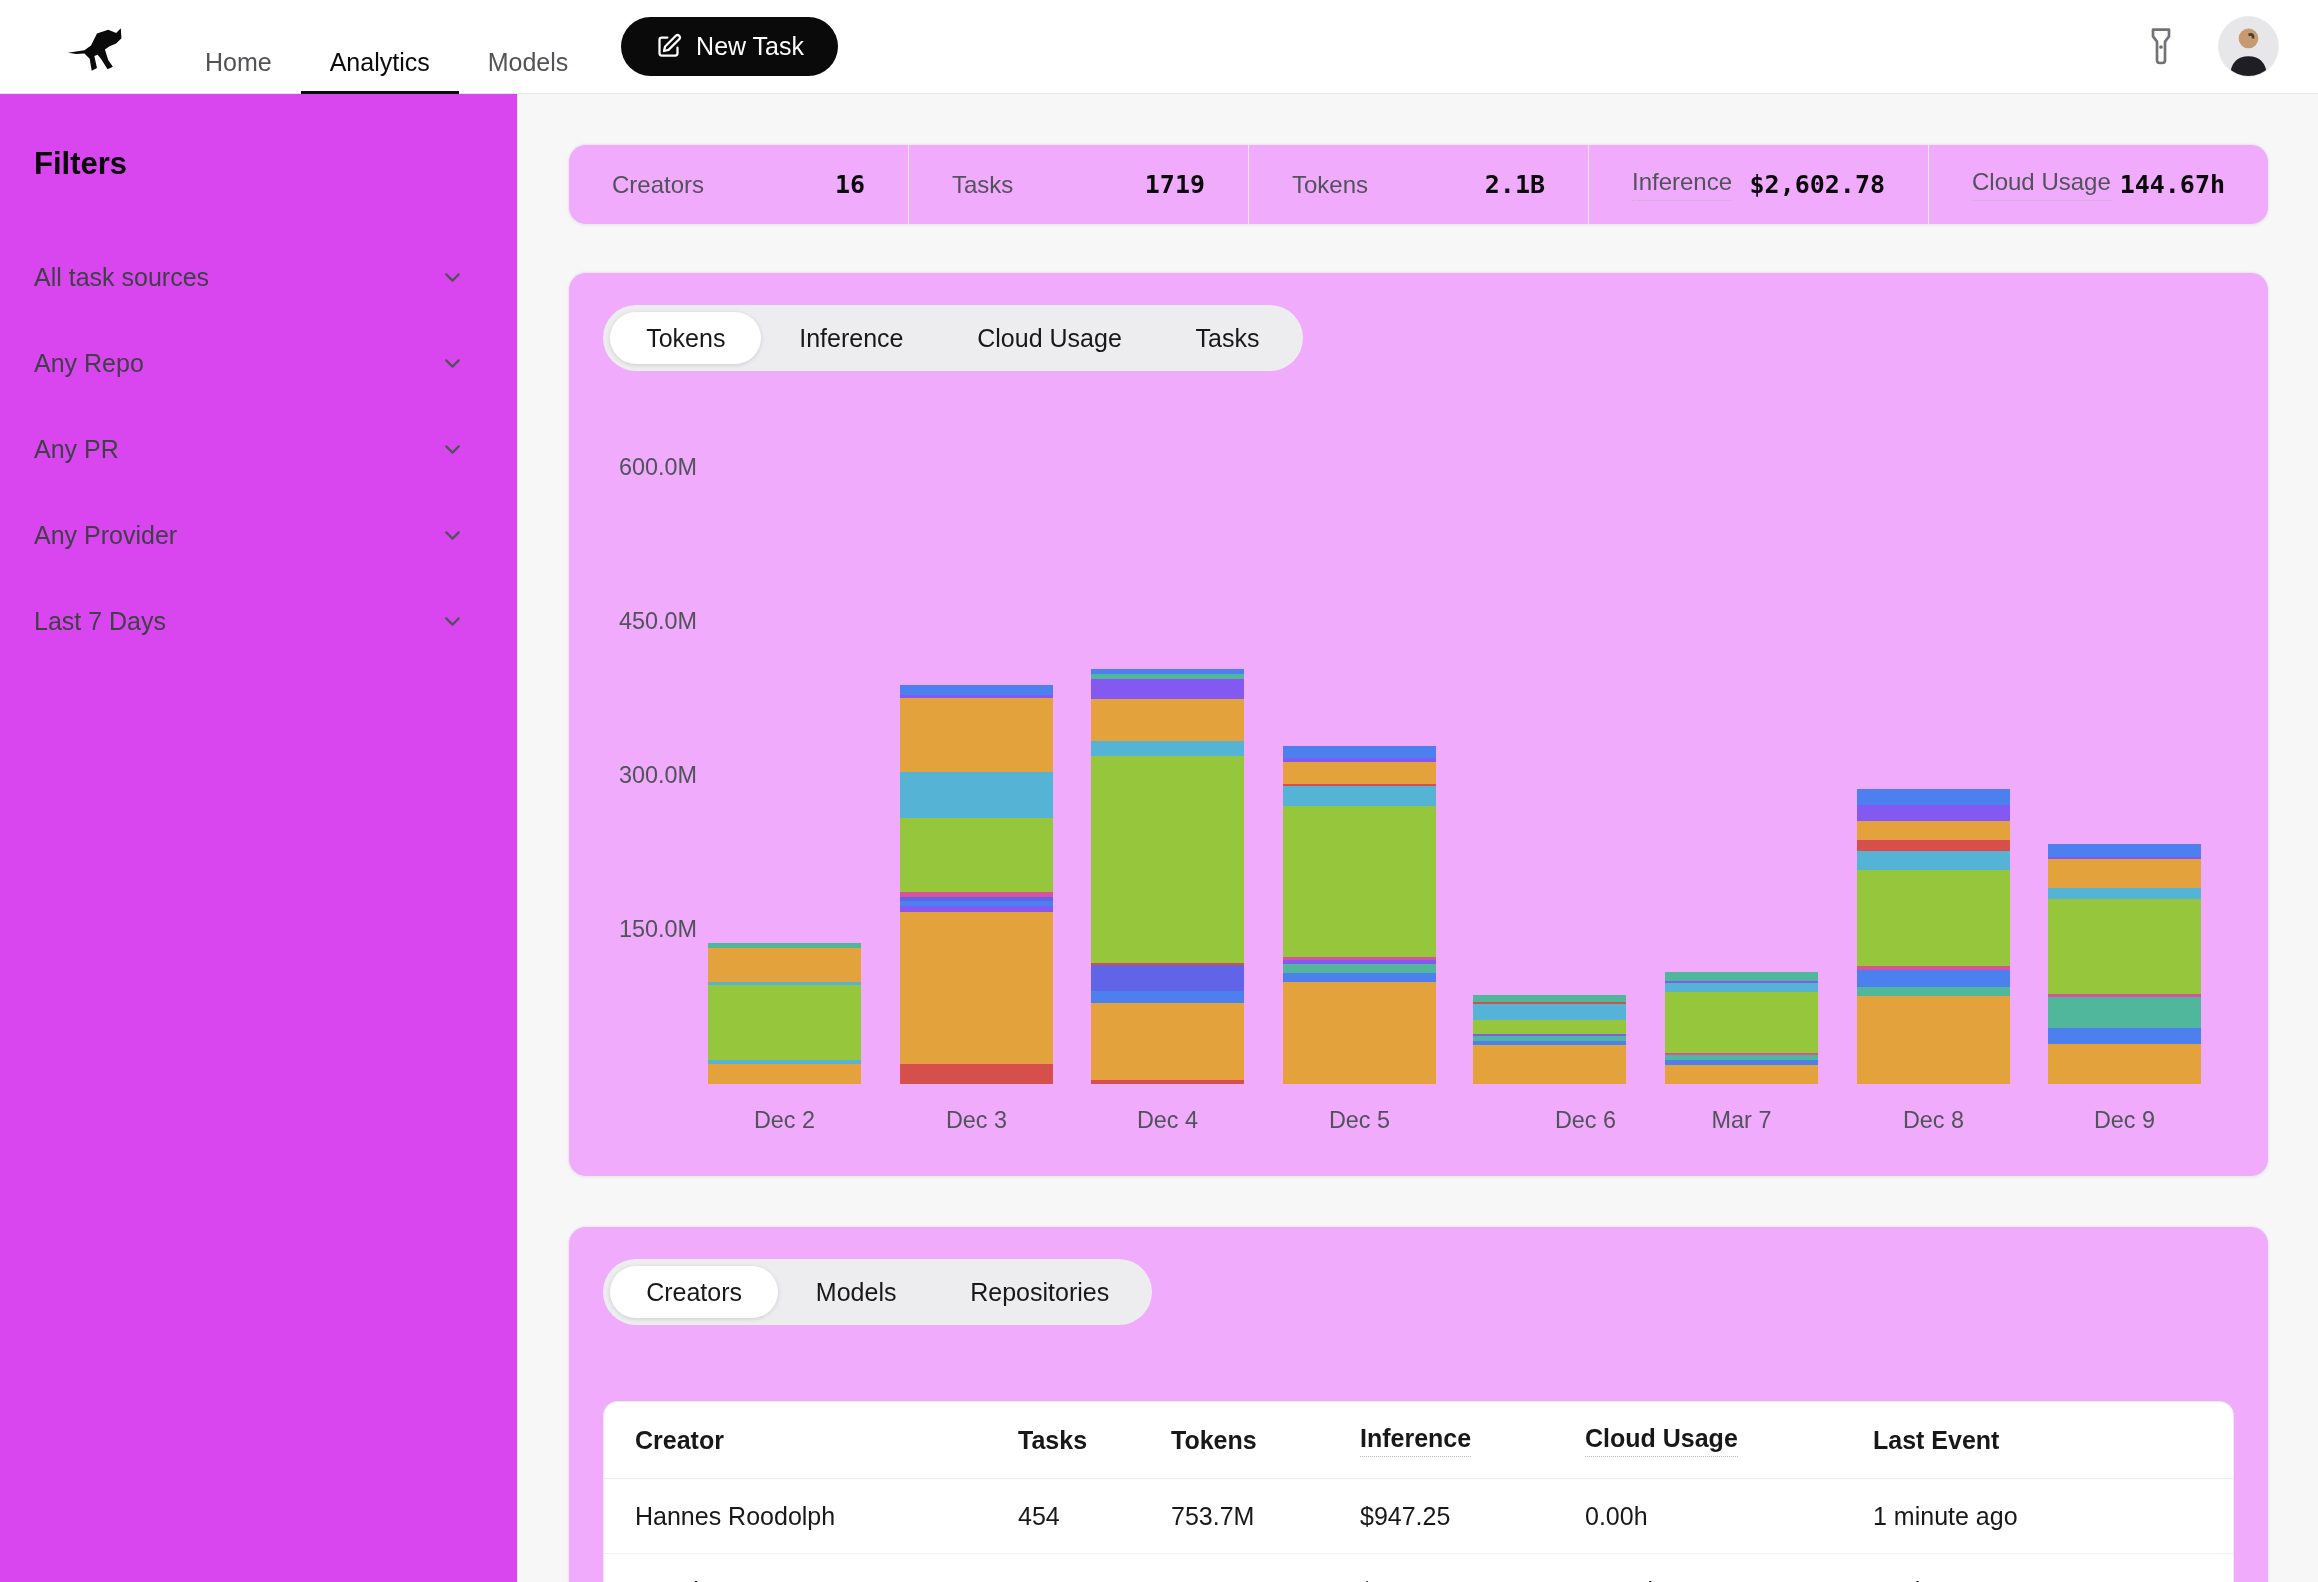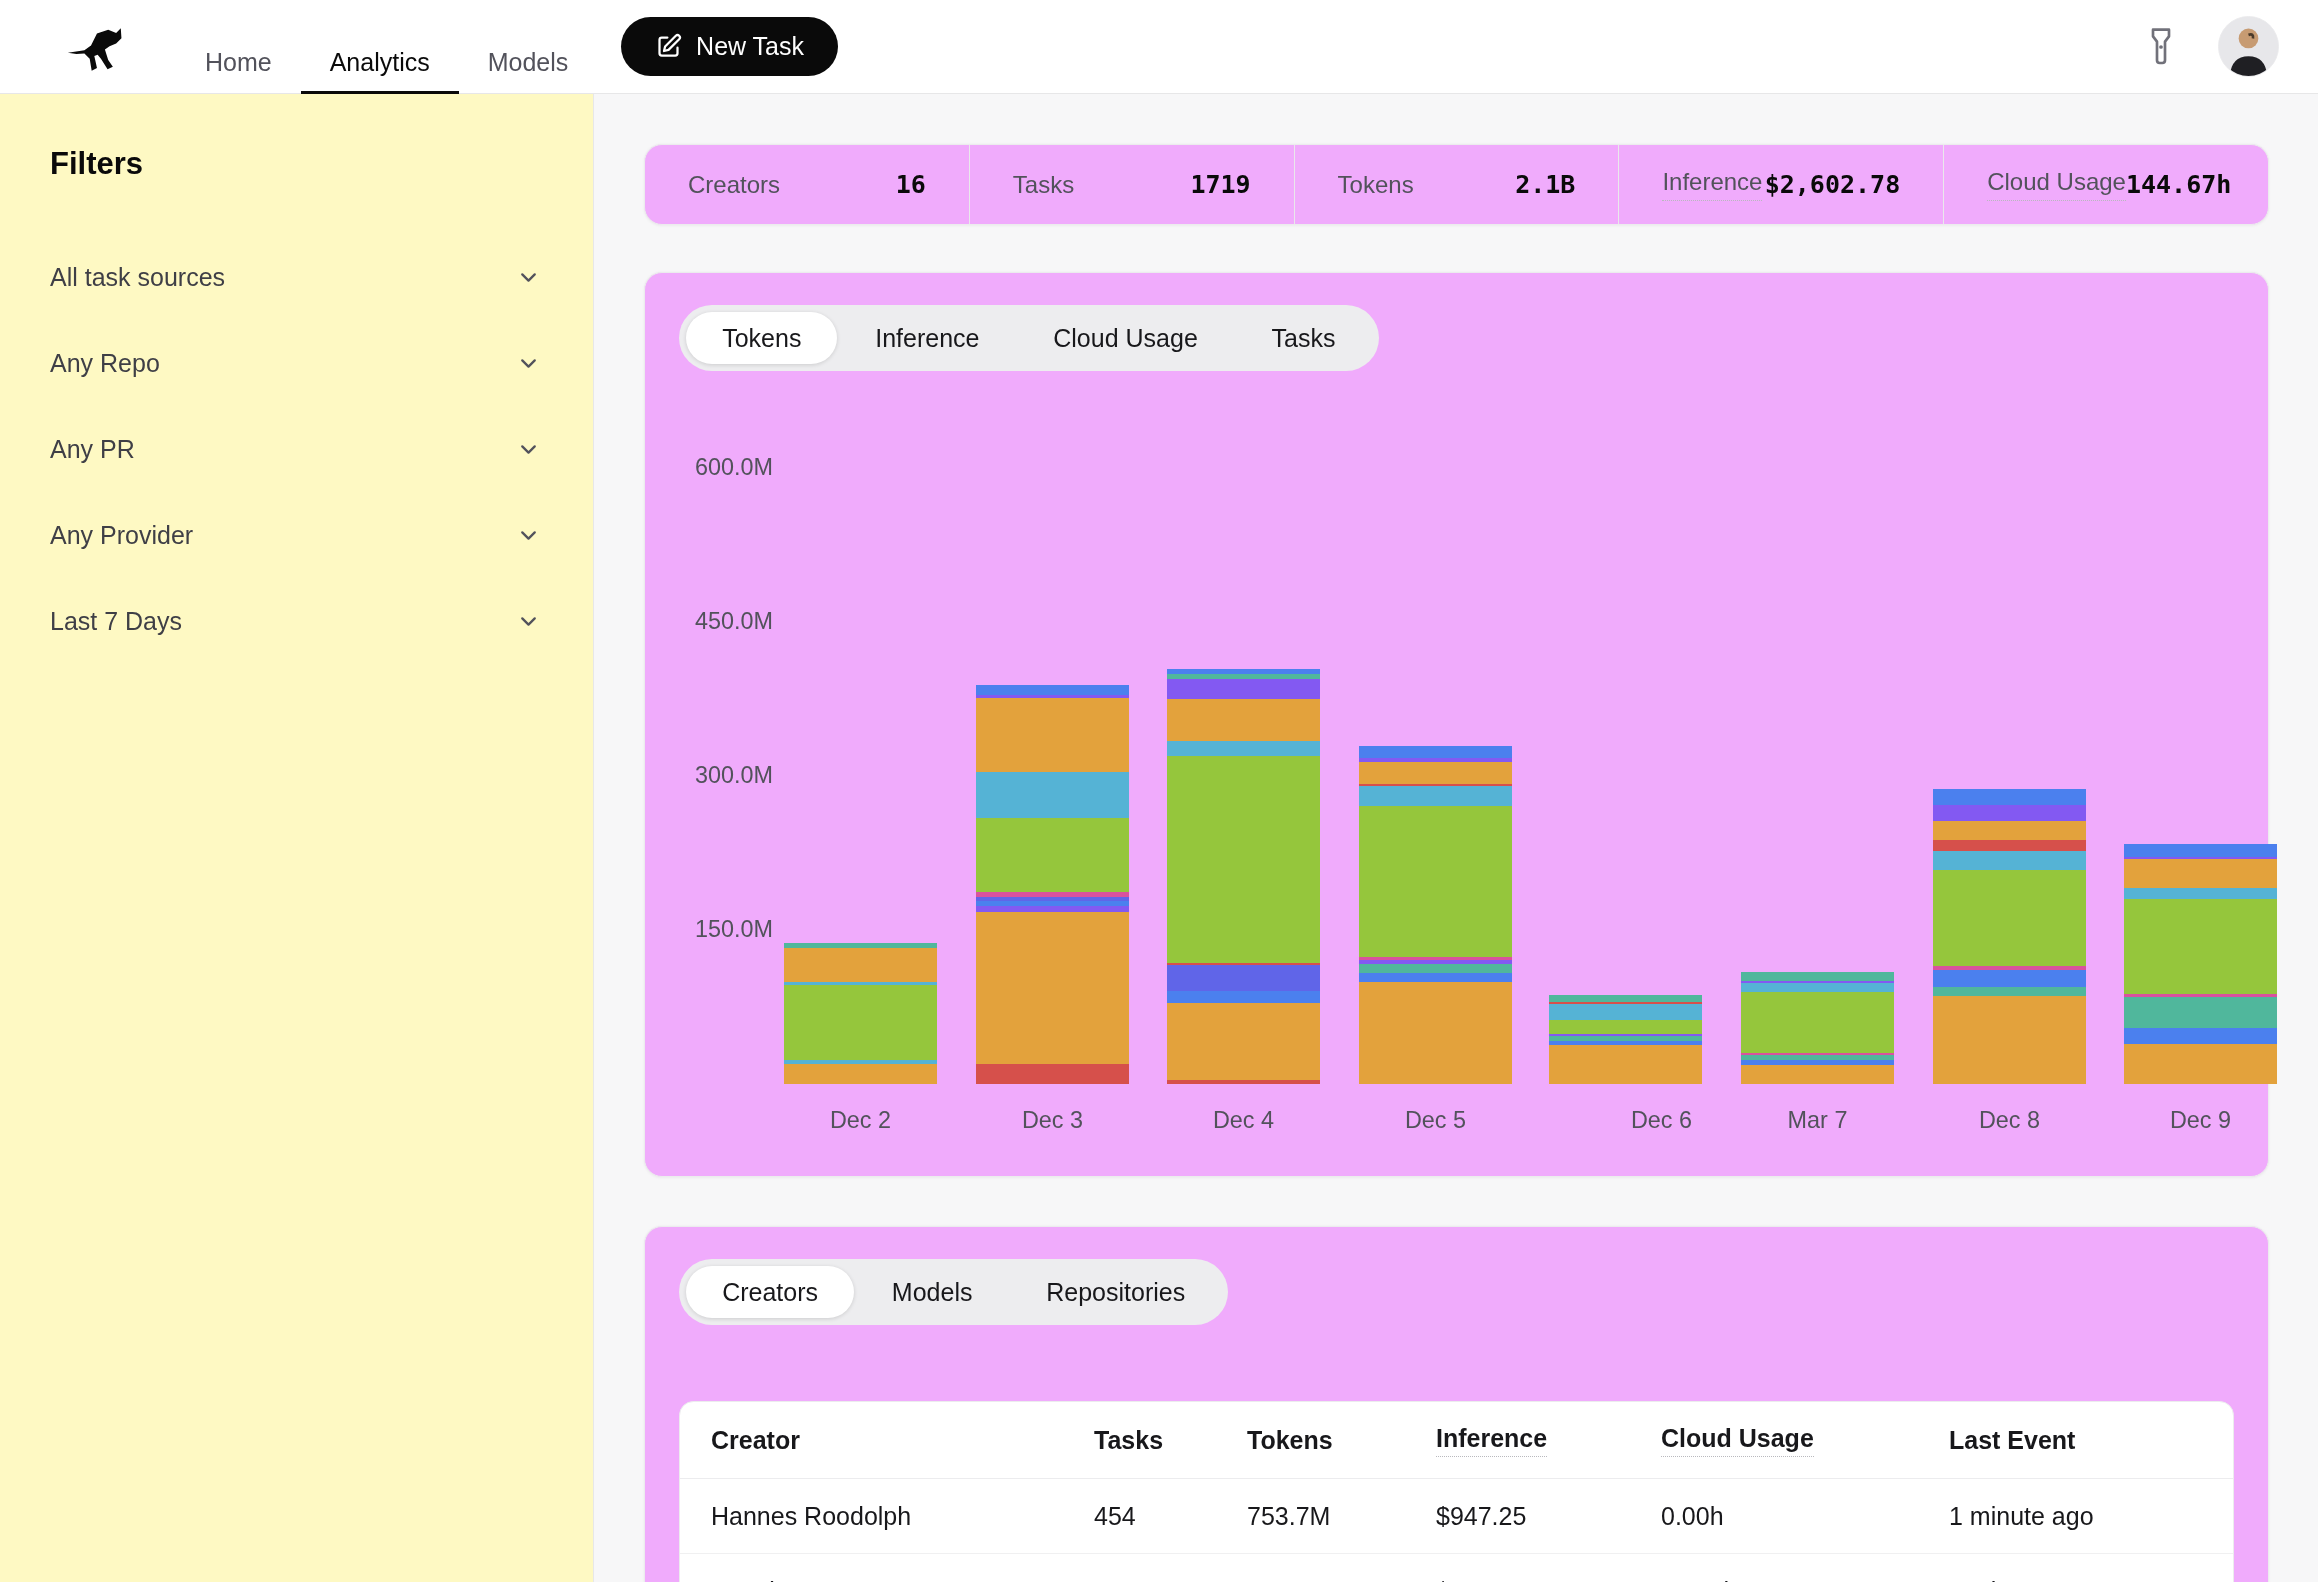--- a/index.html
+++ b/index.html
@@ -17,22 +17,22 @@
     cursor:pointer;border-bottom:3.6px solid transparent;padding-top:3.6px;box-sizing:border-box;margin-top:31px;}
   .nav-link.active{color:#0a0a0a;font-weight:400;border-bottom-color:#0a0a0a;}
   .new-task-btn{margin-left:23.4px;background:#0a0a0a;color:#fff;border:none;border-radius:899px;
     height:59px;padding:0 34px;font-size:25px;font-weight:500;display:flex;align-items:center;gap:14.4px;cursor:pointer;}
   .nav-right{margin-left:auto;display:flex;align-items:center;gap:41px;}
   .torch-btn{background:none;border:none;padding:0;cursor:pointer;display:flex;}
   .avatar{width:59px;height:59px;border-radius:50%;overflow:hidden;background:#e7e7ea;
     border:0.9px solid #ececee;cursor:pointer;flex:0 0 auto;}
   
   .app{display:flex;height:1489px;}
-  .sidebar{width:594px;flex:0 0 auto;background:#fef9c3;border-right:0.9px solid #e7e7e8;
-    padding:52px 52px 0 50px;box-sizing:border-box;}
+  .sidebar{width:518px;flex:0 0 auto;background:#d946ef;border-right:0.9px solid #e7e7e8;
+    padding:52px 52px 0 34px;box-sizing:border-box;}
   .sidebar-title{font-size:31px;font-weight:700;color:#0a0a0a;margin:0 0 52px 0;}
   .filter-row{display:flex;justify-content:space-between;align-items:center;height:86px;cursor:pointer;gap:48px;}
   .filter-label{font-size:25px;color:#3f3f46;}
   .main{flex:1;padding:50px 50px 0 50px;box-sizing:border-box;overflow:hidden;}
   .card{background:#f0abfc;border:0.9px solid #ececee;border-radius:18px;box-shadow:0 0.9px 2.7px rgba(0,0,0,.05);box-sizing:border-box;}
   
   .stats-card{display:flex;height:81px;align-items:stretch;margin-bottom:47px;}
   .stat-cell{flex:1;display:flex;align-items:center;justify-content:space-between;
     padding:0 43px;border-right:0.9px solid #e9e9eb;min-width:0;}
   .stat-cell:last-child{border-right:none;}

